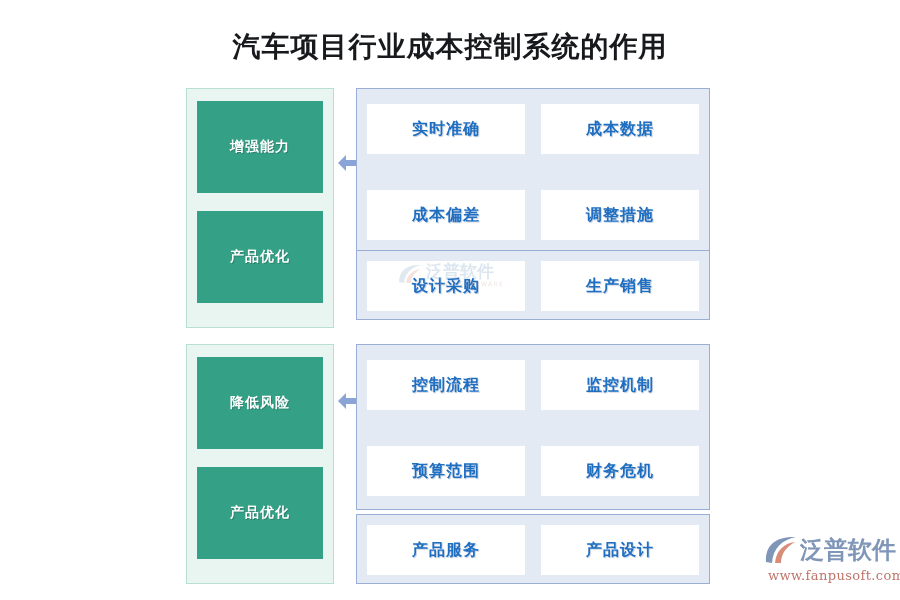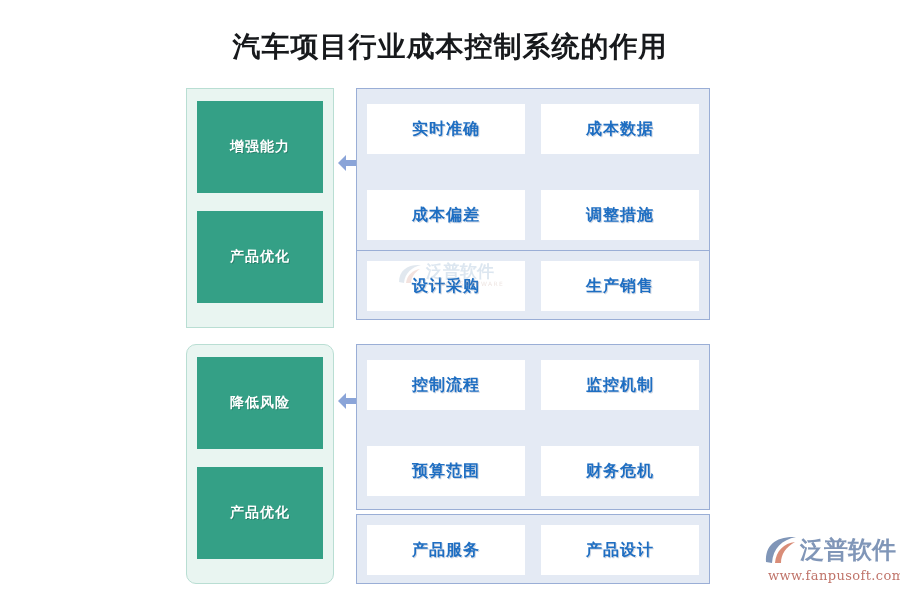--- a/index.html
+++ b/index.html
@@ -37,21 +37,21 @@
   
   .left-group {
     position: absolute;
     left: 186px;
     width: 148px;
     background: #e9f5f1;
     border: 1px solid #b9ded3;
     box-sizing: border-box;
   }
   .left-group.top    { top: 88px;  height: 240px; }
-  .left-group.bottom { top: 344px; height: 240px; border-radius: 10px; }
+  .left-group.bottom { top: 344px; height: 240px; }
 
   .green-box {
     position: absolute;
     left: 10px;
     width: 126px;
     height: 92px;
     background: #34a086;
     display: flex;
     align-items: center;
     justify-content: center;

